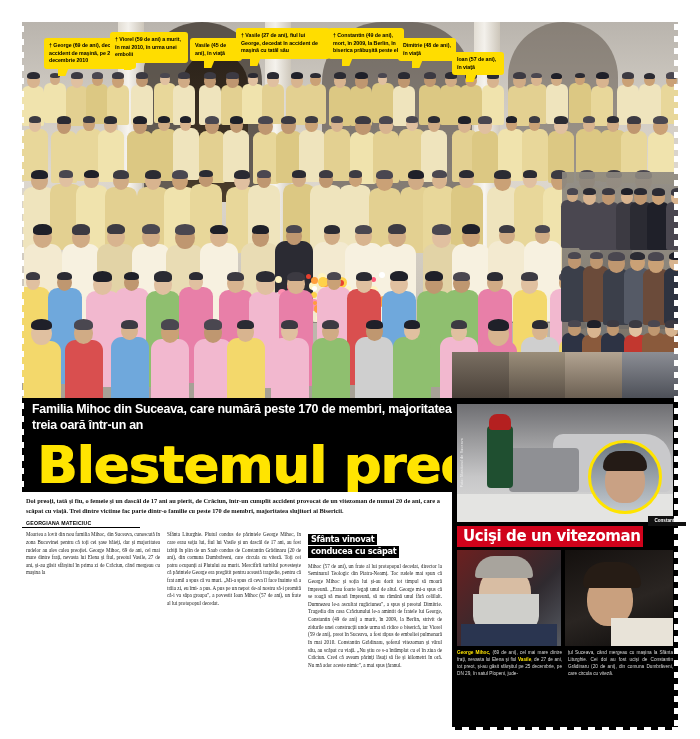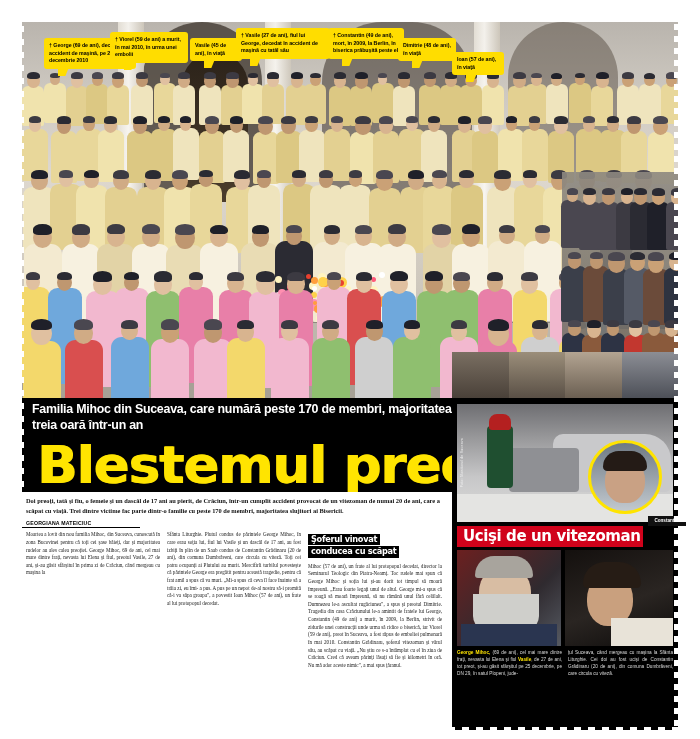--- a/index.html
+++ b/index.html
@@ -1076,21 +1076,21 @@
     <div id="byline">GEORGIANA MATEICIUC</div>
     <div id="cols">
       <div class="col-txt">
         <p>Moartea a lovit din nou familia Mihoc, din Suceava, cunoscută în zona Bucovinei pentru că toţi cei şase băieţi, dar şi majoritatea rudelor au ales calea preoţiei. George Mihoc, 69 de ani, cel mai mare dintre fraţi, nevasta lui Elena şi fiul, preotul Vasile, 27 de ani, şi-au găsit sfârşitul în prima zi de Crăciun, când mergeau cu maşina la</p>
       </div>
       <div class="col-txt">
         <p>Sfânta Liturghie. Plutul condus de părintele George Mihoc, în care erau soţia lui, fiul lui Vasile şi un dascăl de 17 ani, au fost izbiţi în plin de un Saab condus de Constantin Grădinaru (20 de ani), din comuna Dumbrăveni, care circula cu viteză. Toţi cei patru ocupanţi ai Plutului au murit. Mercifirli turbilul povesteşte că părintele George era pregătit pentru această tragedie, pentru că frat amil a spus că va muri. „Mi-a spus că ceva îl face înainte să a trăia zi, eu îmi- a pus. A pus pe un nepot de-al nostru să-i promită că-i va săpa groapa", a povestit Ioan Mihoc (57 de ani), un frate al lui protopopul decedat.</p>
       </div>
       <div class="col-txt">
         <div id="subhead">
-          <span>Şoferul vinovat</span><br>
+          <span>Sfânta vinovat</span><br>
           <span>conducea cu scăpat</span>
         </div>
         <p>Mihoc (57 de ani), un frate al lui protopopul decedat, director la Seminarul Teologic din Piatra-Neamţ. Toc rudele mai spun că George Mihoc şi soţia lui şi-au dorit tot timpul să moară împreună. „Erau foarte legaţi unul de altul. George mi-a spus că se roagă să moară împreună, să nu rămână unul fără celălalt. Dumnezeu le-a ascultat rugăciunea", a spus şi preotul Dimitrie. Tragedia din casa Crăciunului le-a amintit de fratele lui George, Constantin (49 de ani) a murit, în 2009, la Berlin, strivit de zidurile unei construcţii unde urma să ridice o biserică, iar Viorel (59 de ani), preot în Suceava, a fost răpus de emboliei pulmonară în mai 2010. Constantin Grădinaru, şoferul vitezoman şi vârul său, au scăpat cu viaţă. „Nu ştiu ce s-a întâmplat cu el în ziua de Crăciun. Cred că aveam părinţi lăsaţi să fie şi kilometri în oră. Nu mă ador aceste nimic", a mai spus ţăranul.</p>
       </div>
     </div>
   </div>
 
   <div id="rail">
 
     <div id="crash">

